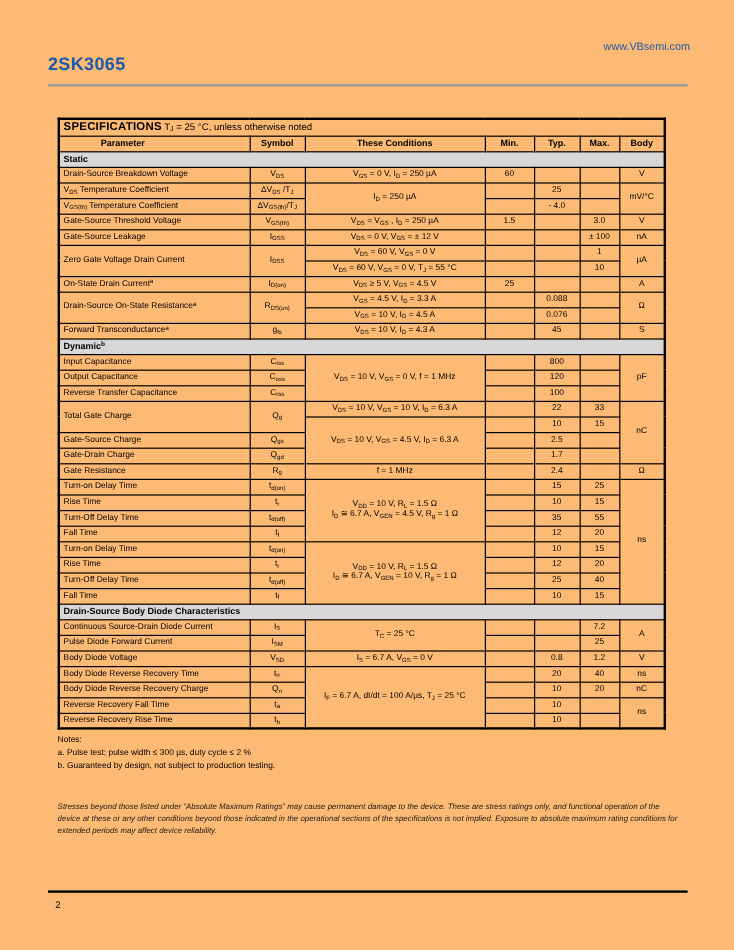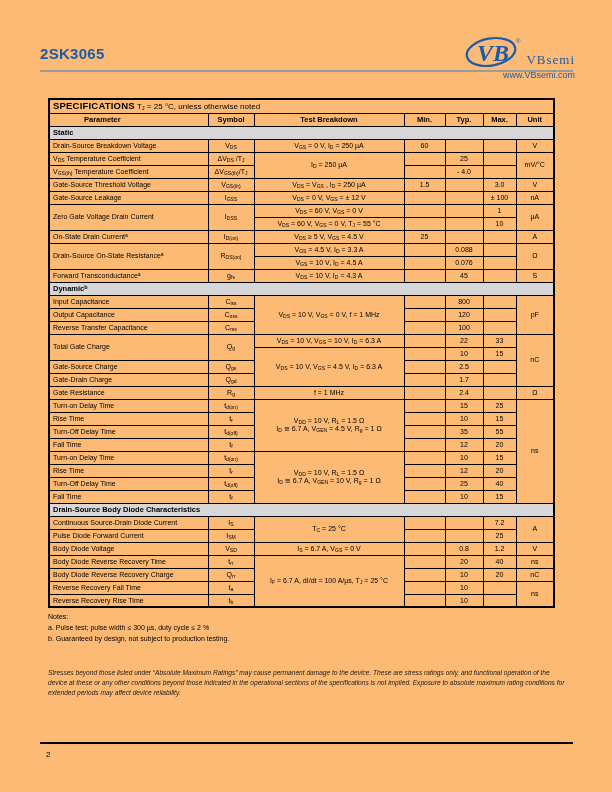--- a/index.html
+++ b/index.html
@@ -60,30 +60,20 @@
 </style>
 </head>
 <body>
 
 <div class="page">
 
   <div class="part-number">2SK3065</div>
   <div class="header-rule"></div>
 
   <div class="logo-block">
-    <div class="logo-top">
-      <span>
-        <svg width="58" height="32" viewBox="0 0 58 32">
-          <ellipse cx="26" cy="16" rx="24.5" ry="13.5" fill="none" stroke="#1d5aa8" stroke-width="2.2" transform="rotate(-10 26 16)"></ellipse>
-          <text x="12" y="25" font-family="Liberation Serif, serif" font-style="italic" font-weight="bold" font-size="24" fill="#1d5aa8">VB</text>
-          <text x="51" y="7" font-family="Liberation Sans, sans-serif" font-size="6" fill="#1d5aa8">®</text>
-        </svg>
-      </span>
-      <span class="logo-name">VBsemi</span>
-    </div>
     <div class="logo-url">www.VBsemi.com</div>
   </div>
 
   <div class="content">
     <table class="spec">
       <colgroup>
         <col style="width:159px">
           <col style="width:46px">
           <col style="width:150px">
         <col style="width:41px">
@@ -93,25 +83,25 @@
       </colgroup>
       <tbody>
         <tr>
           <td class="title-cell" colspan="7">
             <span class="spec-title">SPECIFICATIONS</span><span class="spec-title-cond"> T<sub>J</sub> = 25 °C, unless otherwise noted</span>
           </td>
         </tr>
         <tr class="header-row">
           <td>Parameter</td>
           <td>Symbol</td>
-          <td>Test Breakdown</td>
+          <td>These Conditions</td>
           <td>Min.</td>
           <td>Typ.</td>
           <td>Max.</td>
-          <td>Unit</td>
+          <td>Body</td>
         </tr>
       <tr class="section-row">
             <td colspan="7">Static</td>
           </tr>
           <tr>
             <td class="c-param">Drain-Source Breakdown Voltage</td>
             <td class="c-val">V<sub>DS</sub></td>
             <td class="c-cond">V<sub>GS</sub> = 0 V, I<sub>D</sub> = 250 µA</td>
             <td class="c-val">60</td>
             <td class="c-val"></td>

